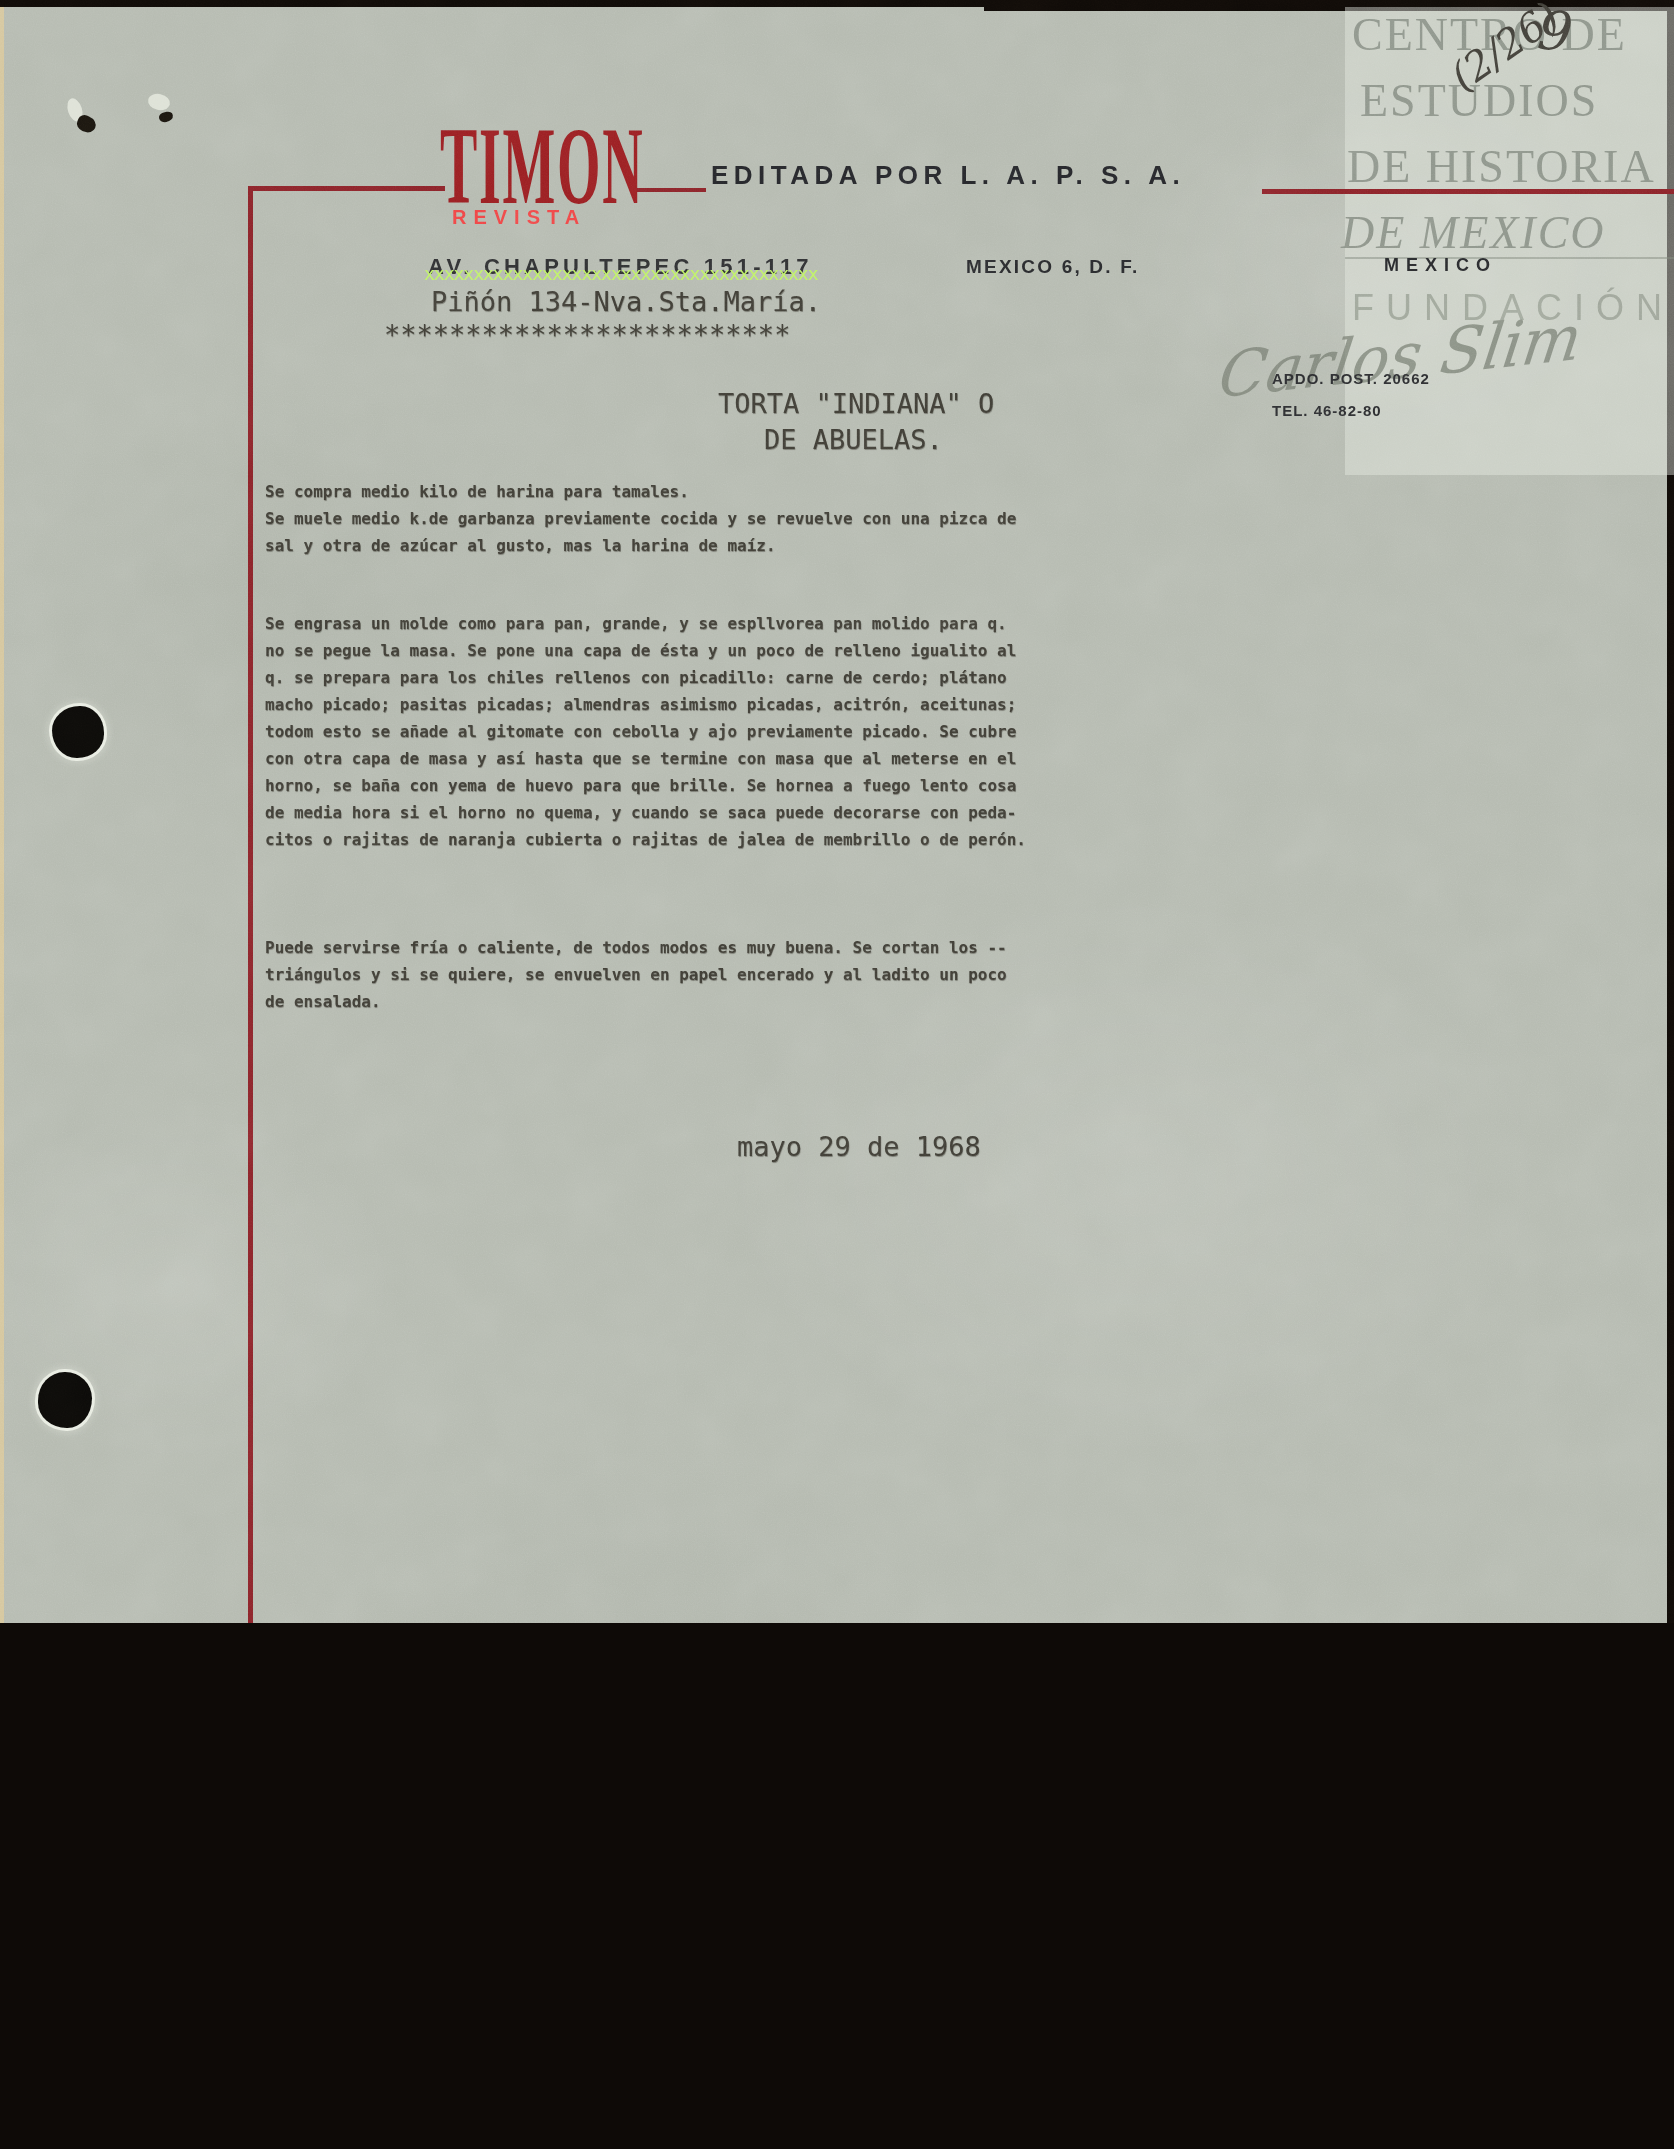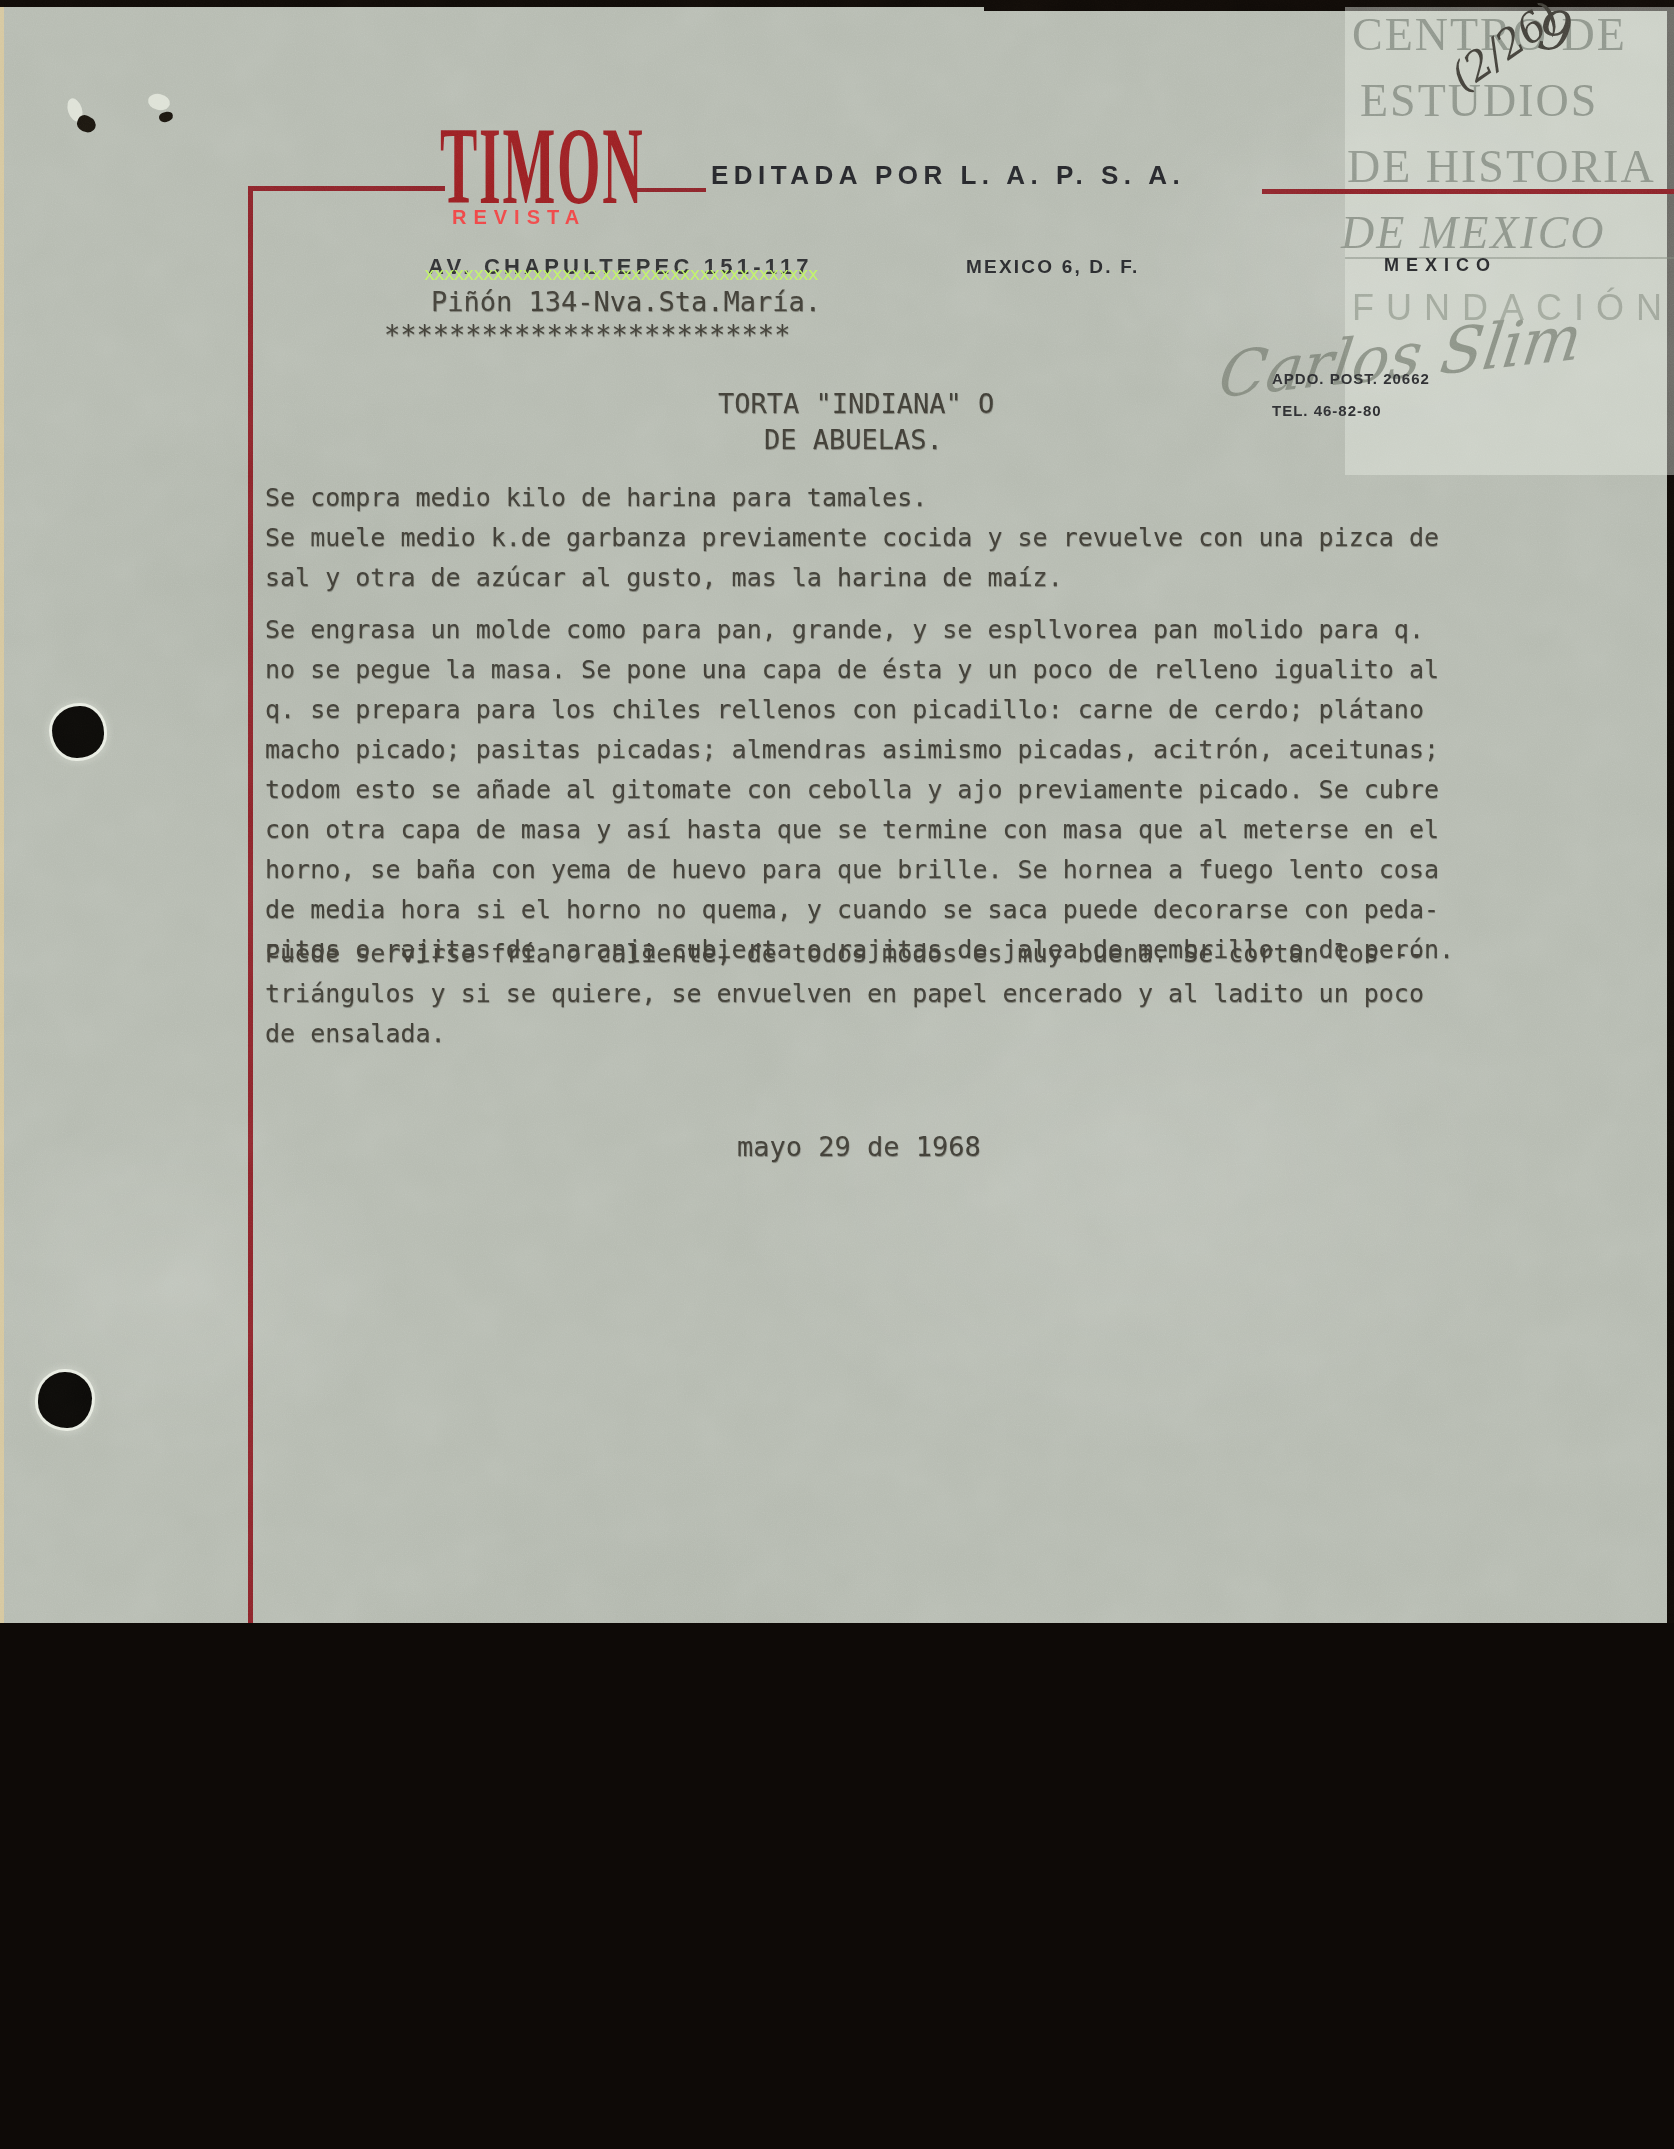--- a/index.html
+++ b/index.html
@@ -42,21 +42,21 @@
         letter-spacing:7px;color:#26272a;}
   .pobox{position:absolute;left:1272px;top:370px;font-weight:bold;font-size:15px;
         letter-spacing:1px;color:#2a2b2e;}
   .phone{position:absolute;left:1272px;top:402px;font-weight:bold;font-size:15px;
         letter-spacing:1px;color:#2a2b2e;}
 
   
   .typed{position:absolute;font-family:"DejaVu Sans Mono",monospace;color:#3d3b33;white-space:pre;
         text-shadow:0.4px 0.6px 0.7px rgba(61,59,51,0.5);}
   .typed-lg{font-size:27px;line-height:37px;}
-  .typed-sm{font-size:25px;line-height:40px;}
+  .typed-sm{font-size:16px;line-height:27px;font-weight:bold;}
   .typed-address{left:431px;top:283px;}
   .typed-stars{left:384px;top:316px;}
   .title-1{left:718px;top:385px;}
   .title-2{left:764px;top:421px;}
   .para-1{left:265px;top:478px;}
   .para-2{left:265px;top:610px;}
   .para-3{left:265px;top:934px;}
   .dateline{left:737px;top:1128px;}
 
   

